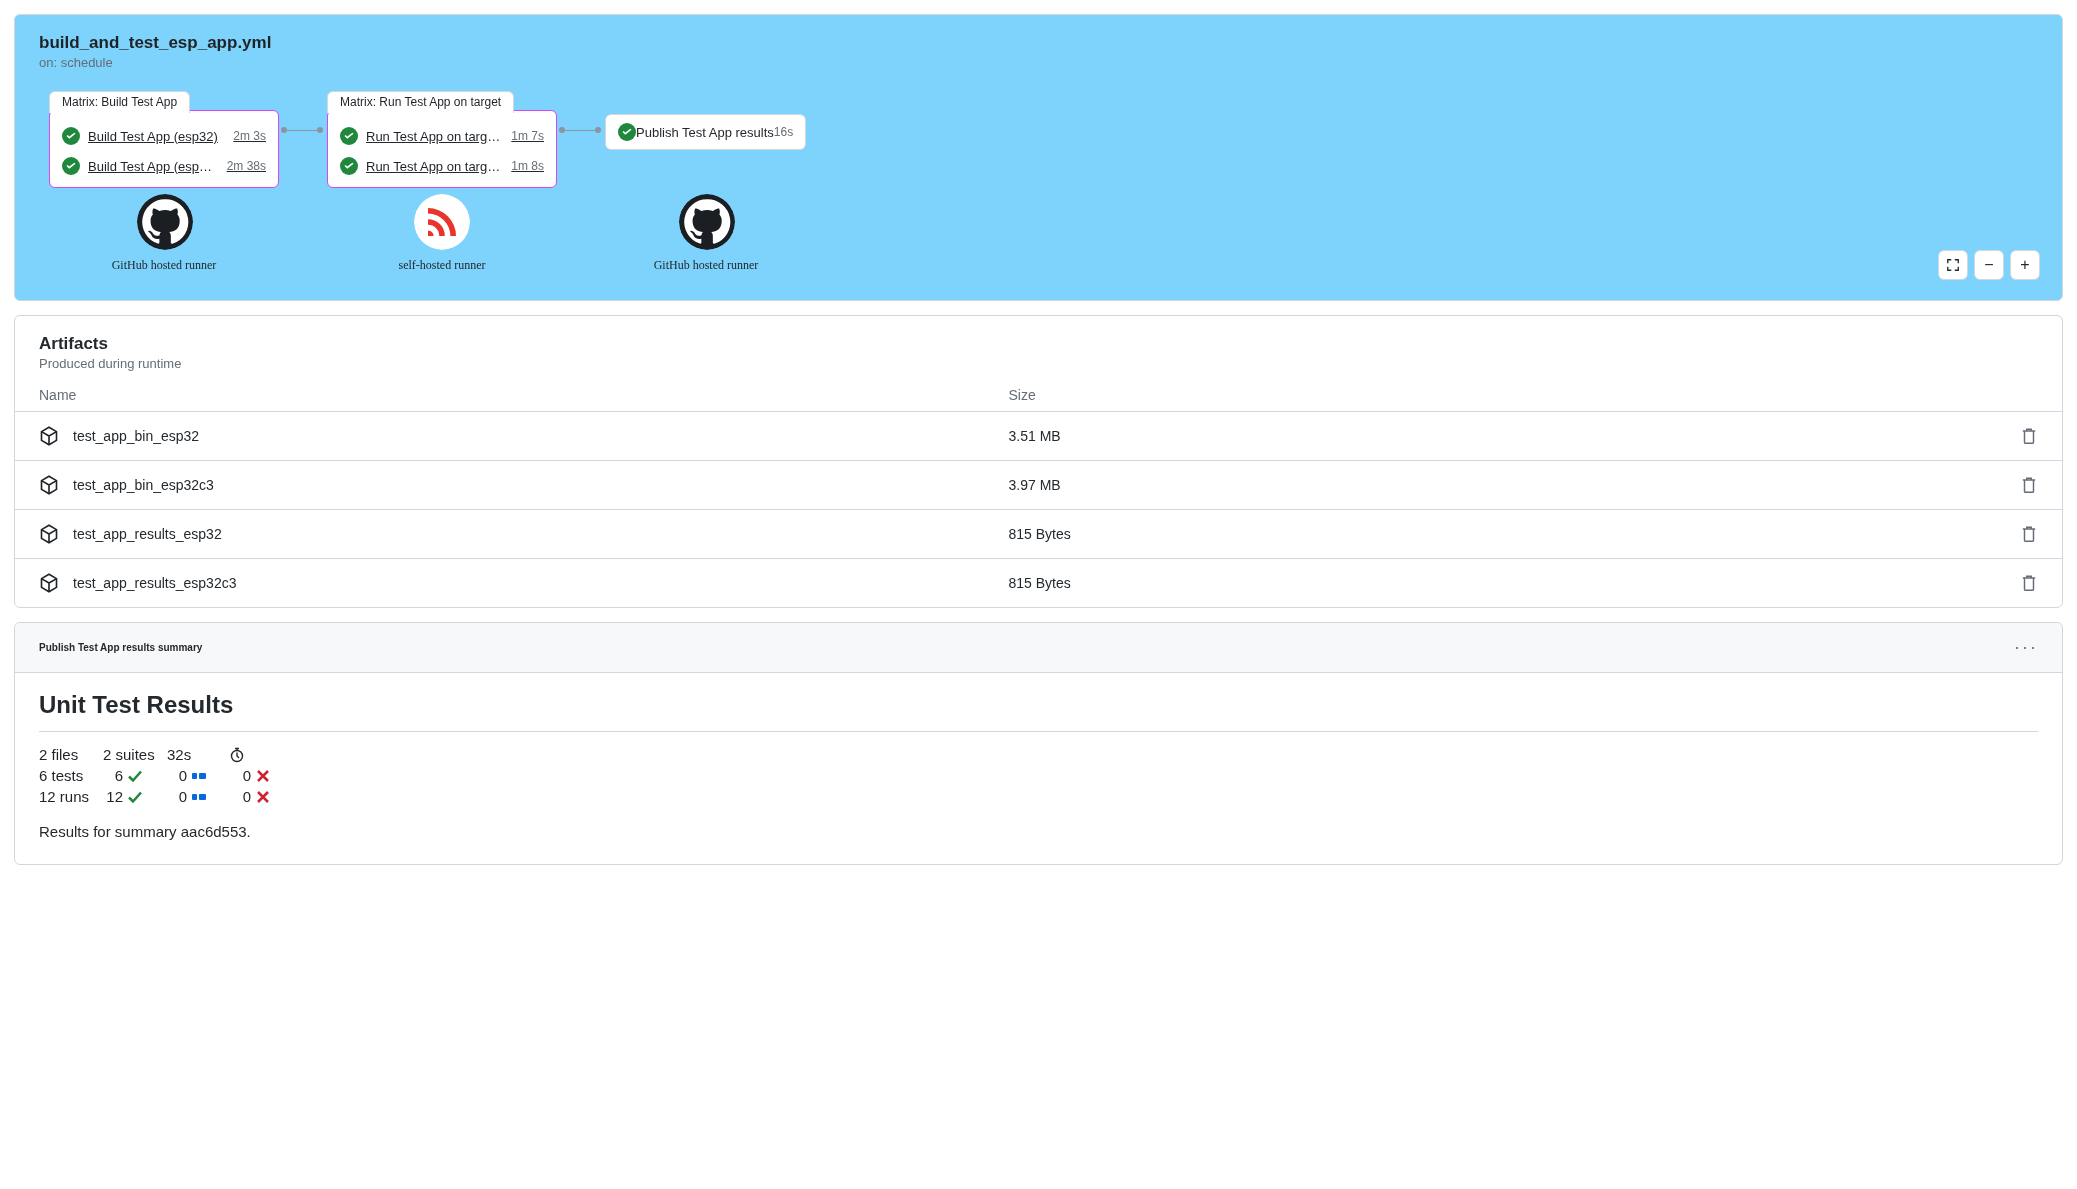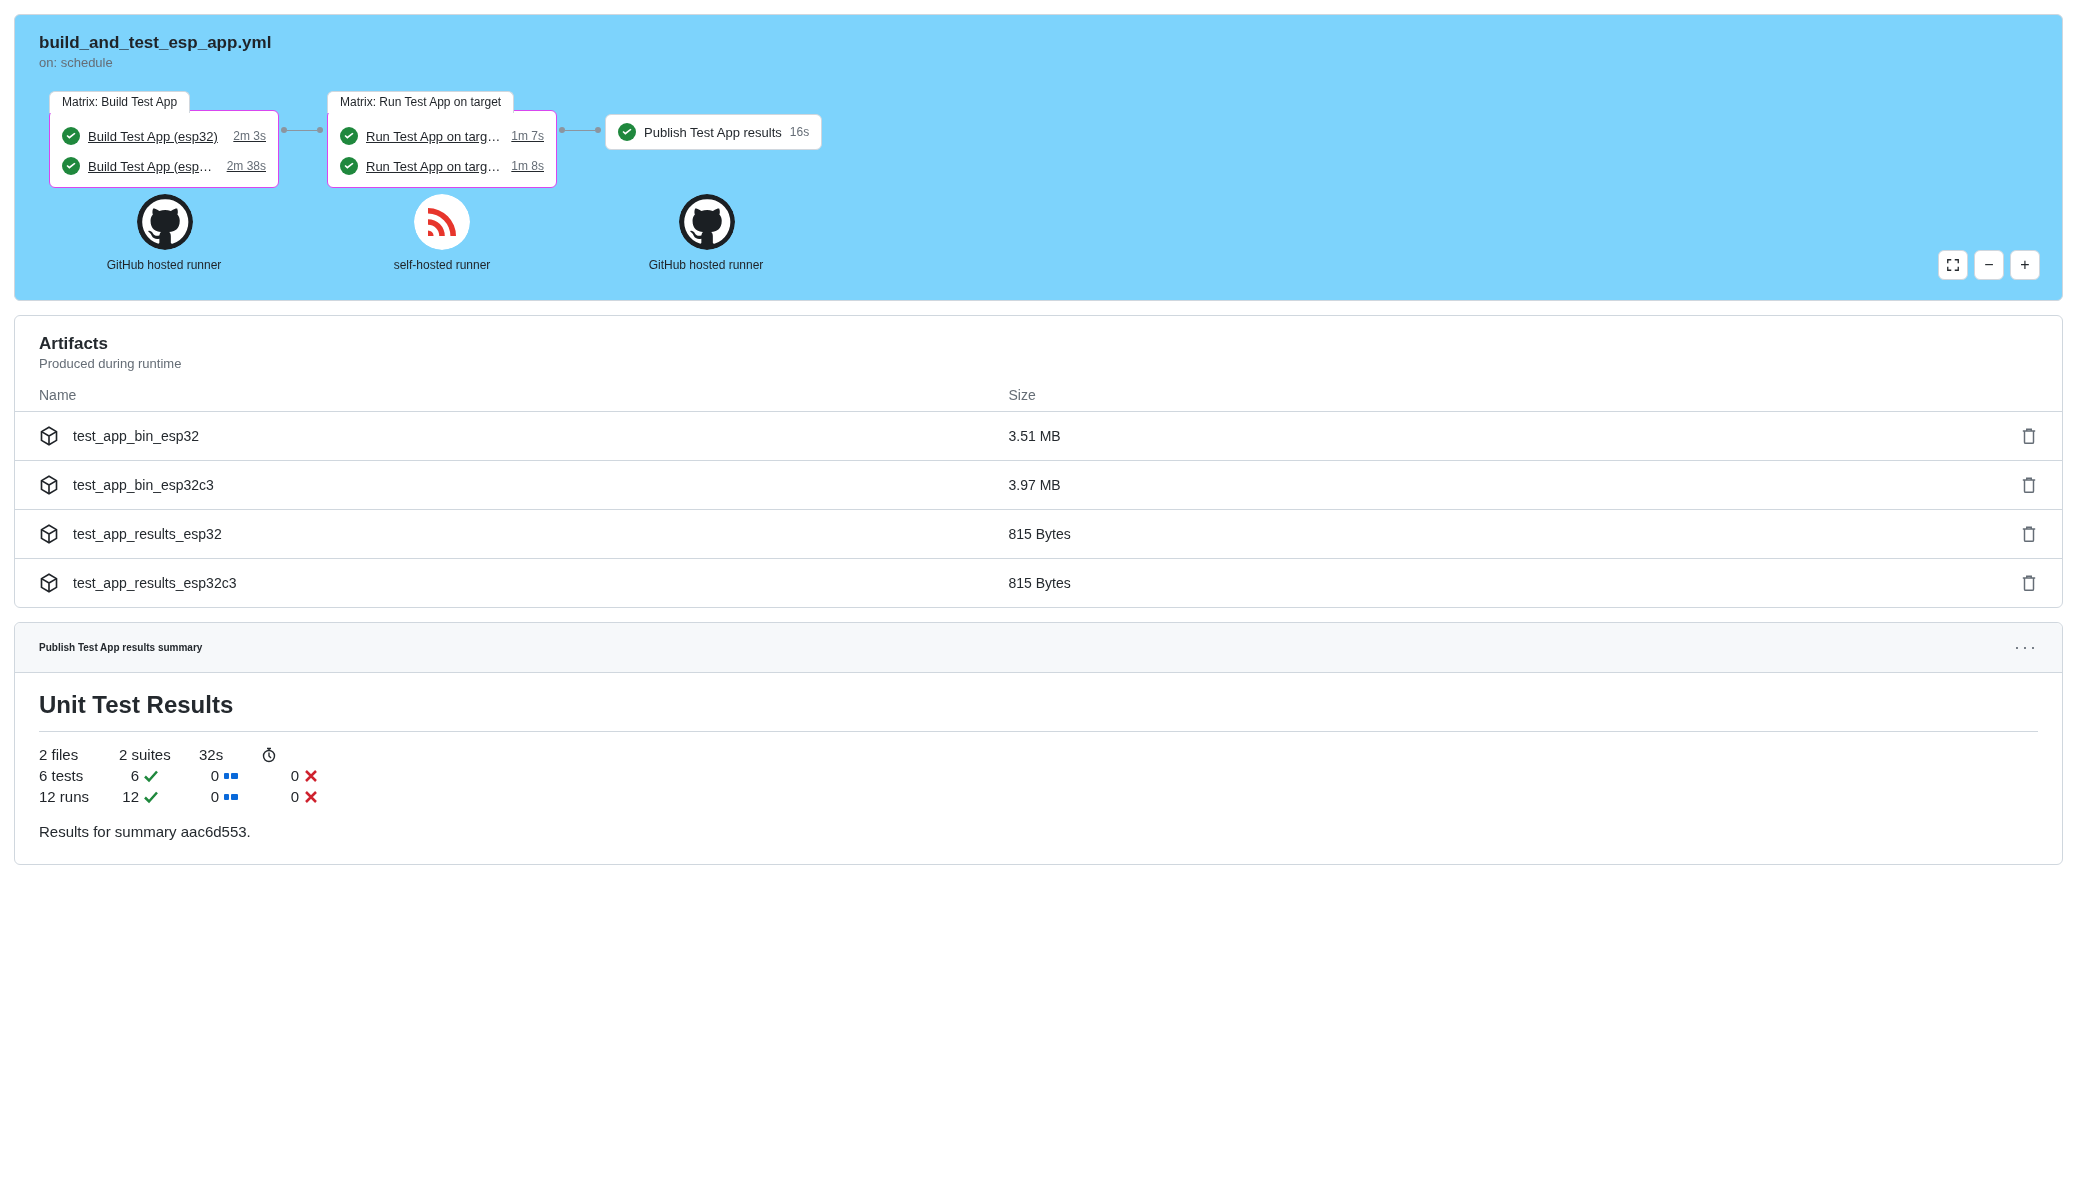--- a/index.html
+++ b/index.html
@@ -68,36 +68,36 @@
   .job-row .name { flex: 1; color: #1f2328; font-weight: 500; white-space: nowrap; overflow: hidden; text-overflow: ellipsis; }
   .job-row .time { color: #656d76; font-size: 12px; }
   .single-box {
     position: absolute;
     background: #fff;
     border: 1px solid #d0d7de;
     border-radius: 6px;
     display: flex;
     align-items: center;
     padding: 8px 12px;
-    gap: 8px;
     min-width: 200px;
     font-size: 13px;
   }
   .single-box .name { flex: 1; font-weight: 500; }
   .single-box .time { color: #656d76; font-size: 12px; }
   .check-icon {
     width: 18px; height: 18px; flex: 0 0 18px;
   }
   .runner-lbl {
     position: absolute;
     text-align: center;
     width: 150px;
     font-size: 12px;
     color: #1f2328;
     top: 168px;
+    font-family: Liberation Serif, serif;
   }
   .runner-img {
     position: absolute;
     width: 56px; height: 56px;
     border-radius: 50%;
     top: 104px;
   }
   .conn {
     position: absolute;
     height: 1px;
@@ -157,21 +157,21 @@
     display: flex;
     align-items: center;
     justify-content: space-between;
     border-radius: 6px 6px 0 0;
   }
   .summary-head h4 { font-size: 10px; font-weight: 600; }
   .dots { font-size: 18px; color: #656d76; cursor: pointer; letter-spacing: 2px; }
   .summary-body { padding: 18px 24px 24px; }
   .summary-body h2 { font-size: 24px; font-weight: 600; margin-bottom: 12px; }
   .summary-body hr { border: none; border-top: 1px solid #d0d7de; margin-bottom: 14px; }
-  .stat-row { display: flex; gap: 22px; font-size: 15px; color: #1f2328; margin-bottom: 4px; align-items: center;}
+  .stat-row { display: flex; gap: 6px; font-size: 15px; color: #1f2328; margin-bottom: 4px; align-items: center;}
   .stat-row span { display: inline-flex; align-items: center; gap: 4px; min-width: 58px; }
   .stat-row .n { text-align: right; min-width: 20px; display:inline-block;}
   .ico { width: 16px; height: 16px; }
   .commit-line { margin-top: 18px; font-size: 15px; }
 </style>
 </head>
 <body>
 
 <div class="panel graph-panel">
   <div class="graph-title">build_and_test_esp_app.yml</div>

